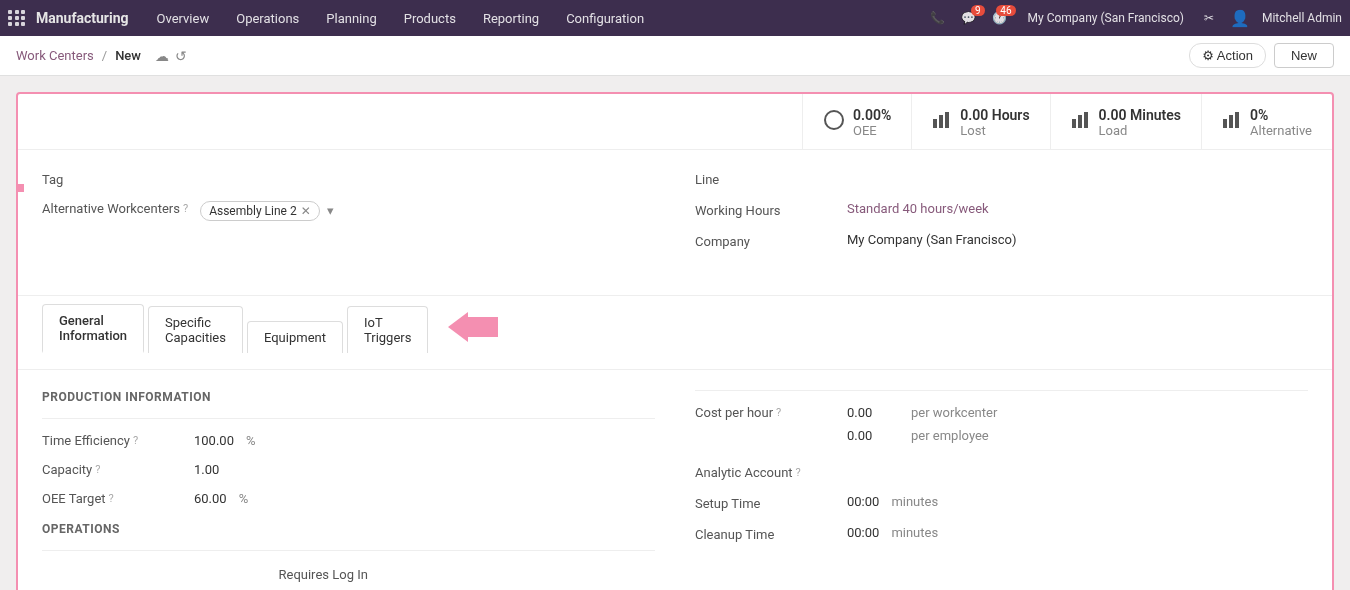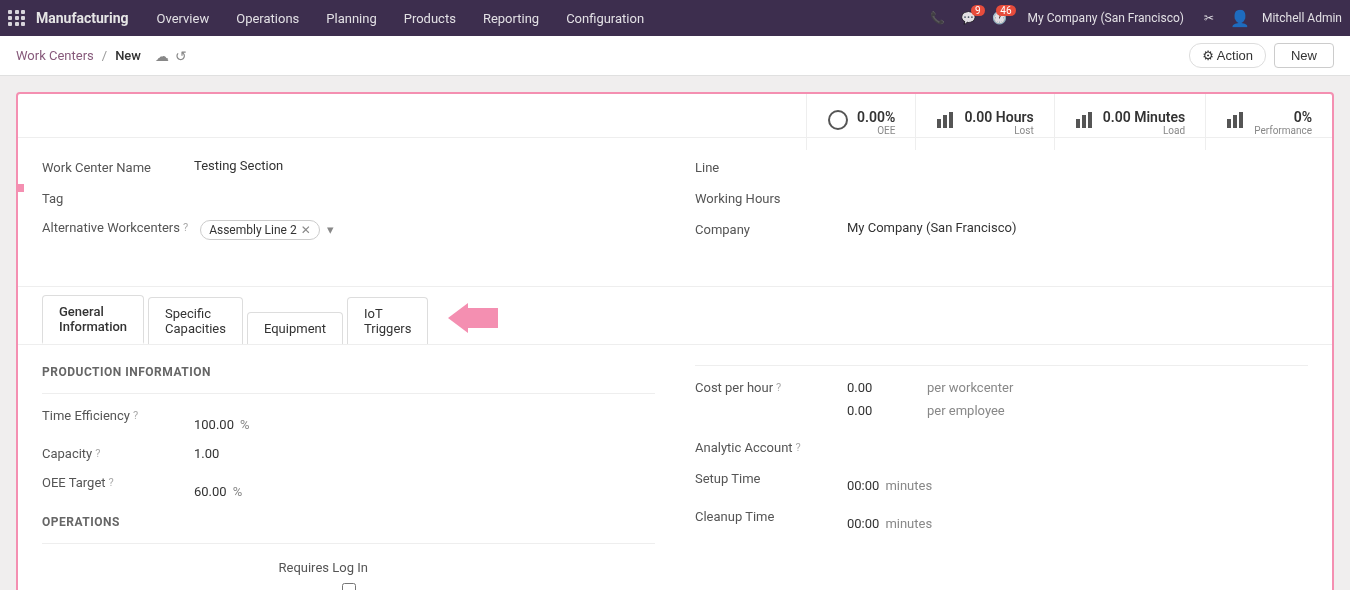--- a/index.html
+++ b/index.html
@@ -139,22 +139,21 @@
     .form-card {
       background: #fff;
       border: 2px solid #f48fb1;
       border-radius: 4px;
     }
 
     
     .stats-row {
       display: flex;
       border-bottom: 1px solid #eee;
-      height: 44px;
-      text-align: right;
+      height: 56px;
     }
     .stats-left {
       flex: 1;
     }
     .stats-items {
       display: flex;
       margin-left: auto;
     }
     .stat-item {
       display: flex;
@@ -168,21 +167,21 @@
       font-size: 18px;
       color: #555;
     }
     .stat-values {}
     .stat-value {
       font-size: 14px;
       font-weight: 600;
       color: #333;
     }
     .stat-label {
-      font-size: 10px;
+      font-size: 13px;
       color: #888;
     }
 
     
     .form-body {
       padding: 20px 24px;
     }
     .form-row {
       display: flex;
       gap: 40px;
@@ -291,30 +290,29 @@
       flex: 1;
     }
     .section-divider {
       border: none;
       border-top: 1px solid #eee;
       margin-bottom: 14px;
     }
     .field-with-unit {
       display: flex;
       align-items: flex-start;
-      gap: 6px;
-      margin-top: 9px;
+      gap: 12px;
     }
     .unit-label {
       color: #888;
       font-size: 13px;
     }
     .sub-field-row {
       display: flex;
-      gap: 20px;
+      gap: 4px;
       align-items: center;
       margin-bottom: 8px;
     }
     .cost-value {
       min-width: 60px;
     }
 
     .operations-section {
       margin-top: 16px;
     }
@@ -454,34 +452,30 @@
         <div class="stat-item">
           <span class="stat-icon">
             <svg width="20" height="18" viewBox="0 0 20 18">
               <rect x="1" y="8" width="4" height="9" fill="#555"></rect>
               <rect x="7" y="4" width="4" height="13" fill="#555"></rect>
               <rect x="13" y="1" width="4" height="16" fill="#555"></rect>
             </svg>
           </span>
           <div class="stat-values">
             <div class="stat-value">0%</div>
-            <div class="stat-label">Performance</div>
+            <div class="stat-label">Alternative</div>
           </div>
         </div>
       </div>
     </div>
 
     <div class="form-body">
       <div class="form-row">
 
         <div class="form-col">
-          <div class="field-row">
-            <span class="field-label">Work Center Name</span>
-            <span class="field-value" style="cursor:text;">Testing Section</span>
-          </div>
           <div class="field-row">
             <span class="field-label">Tag</span>
             <span class="field-value"></span>
           </div>
           <div class="field-row">
             <span class="field-label-help">
               <span>Alternative Workcenters</span>
               <span class="help-icon">?</span>
             </span>
             <span class="field-value">
@@ -494,30 +488,31 @@
           </div>
         </div>
 
         <div class="form-col">
           <div class="field-row">
             <span class="field-label">Line</span>
             <span class="field-value" style="cursor:text;"></span>
           </div>
           <div class="field-row">
             <span class="field-label">Working Hours</span>
+            <span class="field-value" style="cursor:pointer; color:#875a7b;">Standard 40 hours/week</span>
           </div>
           <div class="field-row">
             <span class="field-label">Company</span>
             <span class="field-value" style="cursor:pointer;">My Company (San Francisco)</span>
           </div>
         </div>
       </div>
     </div>
 
-    <div style="display:flex; align-items:center; padding: 0 24px; border-top: 1px solid #eee; padding-top: 8px;">
+    <div style="display:flex; align-items:center; padding: 16px 24px; border-top: 1px solid #eee; padding-top: 8px;">
       <div class="tabs-container" style="padding:0; border-top:none; flex:0;">
         <div class="tab-item active">General Information</div>
         <div class="tab-item">Specific Capacities</div>
         <div class="tab-item">Equipment</div>
         <div class="tab-item">IoT Triggers</div>
       </div>
 
       <div style="margin-left:16px;">
         <svg width="50" height="30" viewBox="0 0 50 30">
           <polygon points="50,5 20,5 20,0 0,15 20,30 20,25 50,25" fill="#f48fb1"></polygon>

